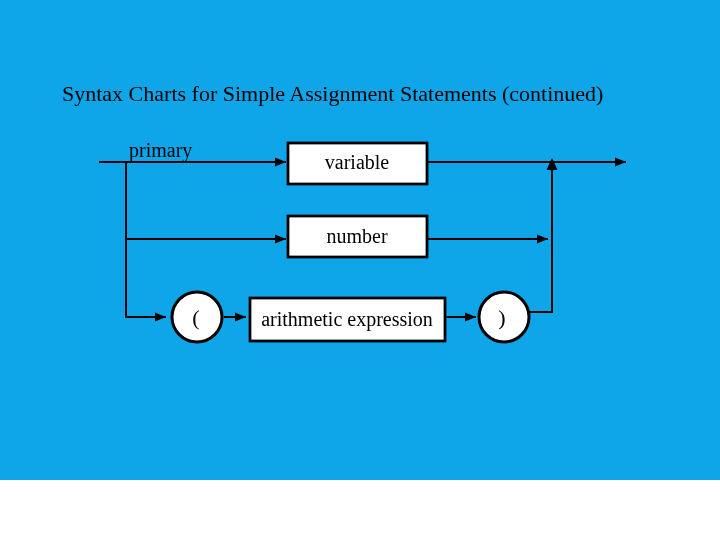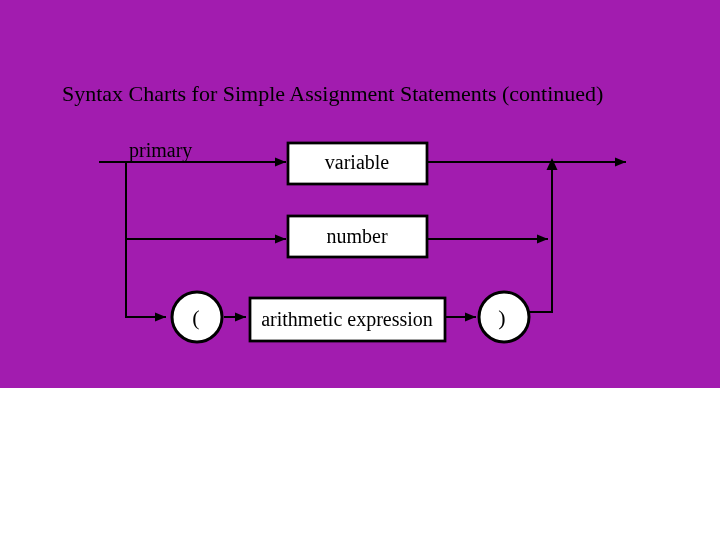--- a/index.html
+++ b/index.html
@@ -4,22 +4,22 @@
 <style>
   * { margin: 0; padding: 0; box-sizing: border-box; }
   html, body {
     width: 720px; height: 540px;
     background: #ffffff;
     overflow: hidden;
     font-family: "Liberation Serif", "DejaVu Serif", serif;
   }
   .slide {
     position: relative;
-    width: 720px; height: 388px;
-    background: #a21caf;
+    width: 720px; height: 480px;
+    background: #0ea5e9;
     text-align: center;
   }
   .slide-title {
     position: absolute;
     left: 62px; top: 81px;
     font-size: 22px;
     line-height: 1.15;
     color: #000000;
     white-space: nowrap;
     font-weight: normal;

